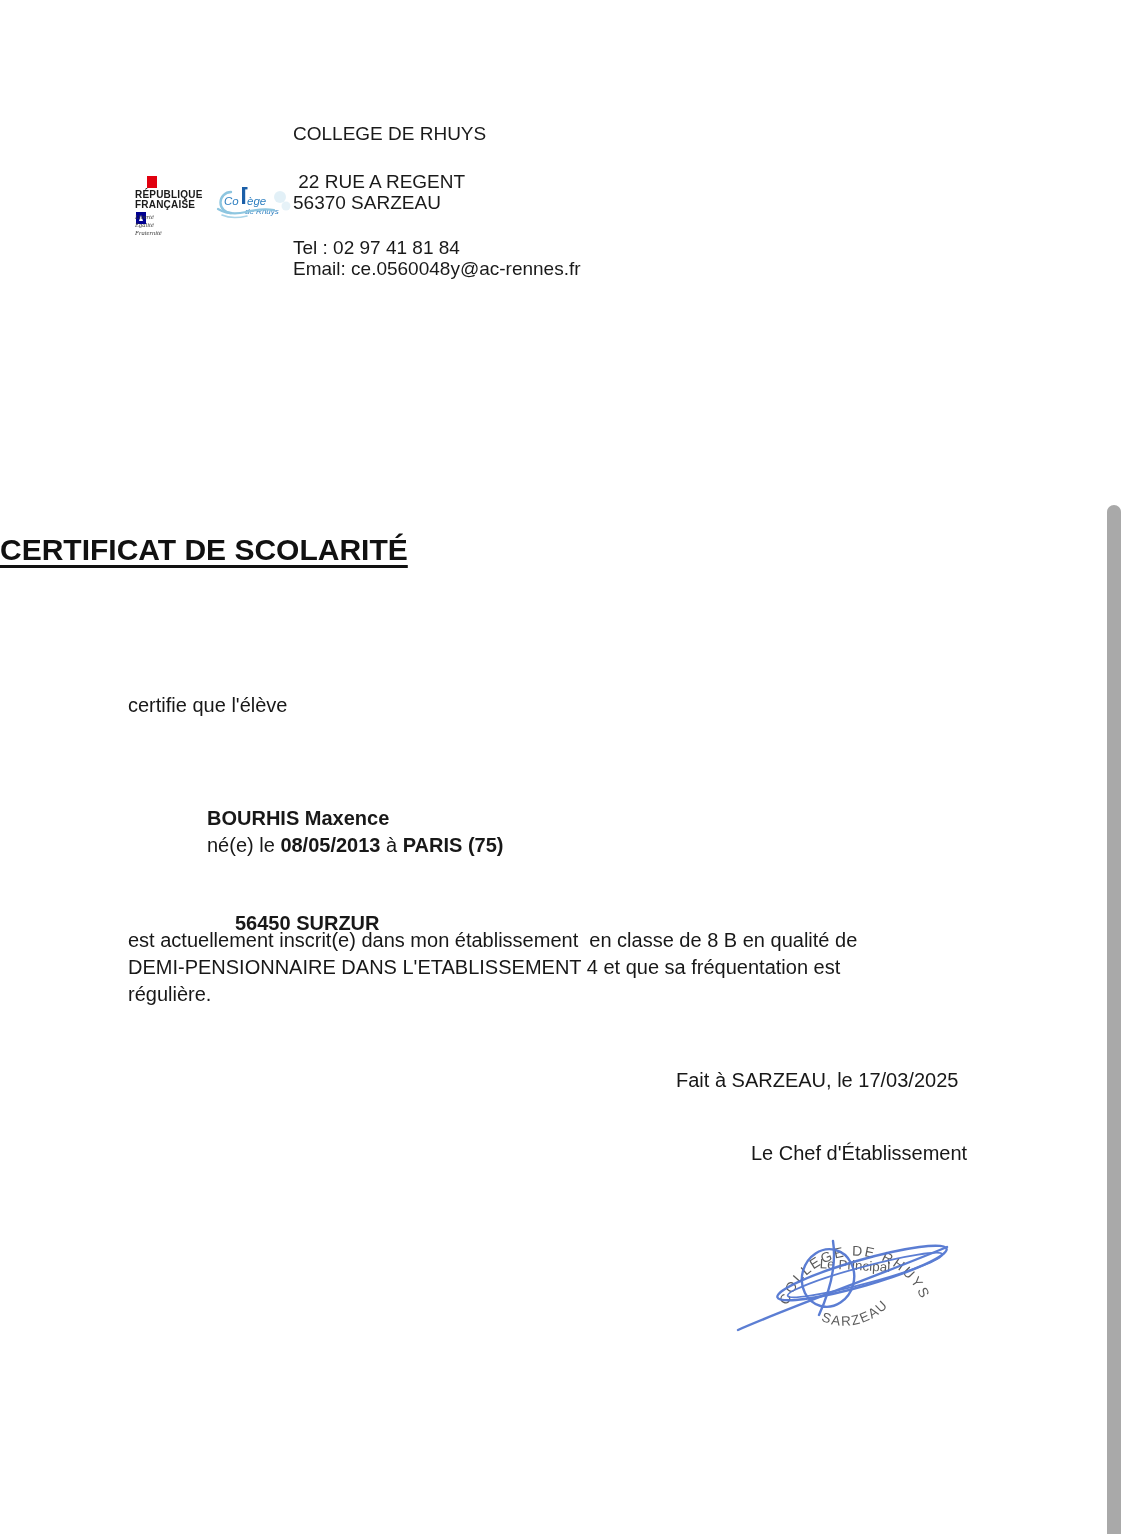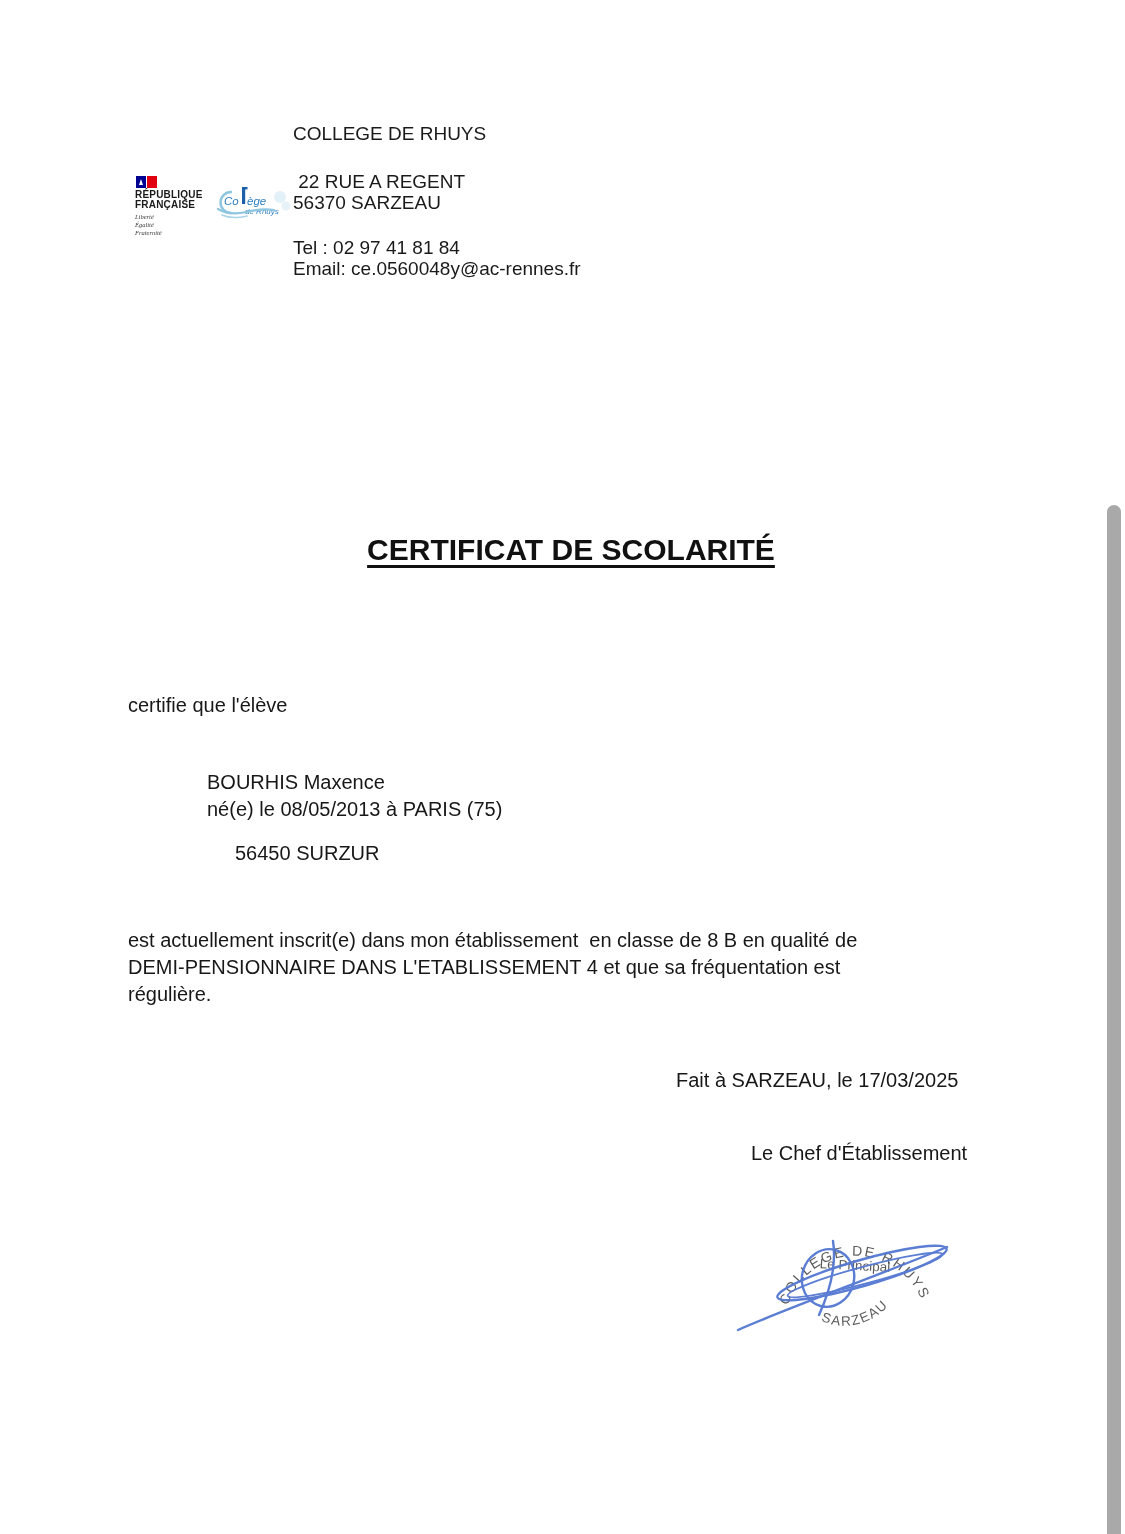--- a/index.html
+++ b/index.html
@@ -14,26 +14,26 @@
   
   .rf-logo { left:134px; top:175px; width:85px; height:62px; }
   .rf-flag { left:2px; top:1px; width:22px; height:12px; }
   .rf-flag .b { position:absolute; left:0; top:0; width:10px; height:12px; background:#000091; }
   .rf-flag .b::after { content:""; position:absolute; left:3px; top:3px; width:4px; height:6px; background:#ffffff; clip-path:polygon(0 100%,50% 0,100% 100%); }
   .rf-flag .r { position:absolute; left:11px; top:0; width:10px; height:12px; background:#e1000f; }
   .rf-name { font-size:10px; font-weight:bold; color:#1a1a1a; letter-spacing:0.2px; line-height:10px; }
   .rf-motto { font-family:"Liberation Serif", serif; font-style:italic; font-size:6.5px; color:#3a3a3a; line-height:8px; }
 
   
-  .doc-title { left:0; top:535px; width:1113px; text-align:center;
+  .doc-title { left:0; top:535px; width:1113px; 
     font-size:30px; line-height:30px; font-weight:bold; color:#111;
-    text-decoration:underline; text-decoration-thickness:3px; text-underline-offset:5px;padding-left:29px; }
+    text-decoration:underline; text-decoration-thickness:3px; text-underline-offset:5px; }
 
   .body-text { font-size:20px; line-height:27px; color:#181818; }
-  .b { font-weight:normal; }
+  .b { font-weight:bold;margin-top:36px; }
 
   .scroll-thumb { left:1107px; top:505px; width:14px; height:1029px; background:#a9a9a9; border-radius:7px 7px 0 0; }
 
   svg text { font-family:"Liberation Sans", sans-serif; }
 </style>
 </head>
 <body>
 
 <div class="abs rf-logo">
   <div class="abs rf-flag">
@@ -70,21 +70,21 @@
 
 <div class="abs body-text" style="left:128px; top:692px;">
   <div class="pre">certifie que l'élève</div>
 </div>
 
 <div class="abs body-text" style="left:207px; top:769px;">
   <div class="b">BOURHIS Maxence</div>
   <div class="pre"><span>né(e) le </span><span class="b">08/05/2013</span><span> à </span><span class="b">PARIS (75)</span></div>
 </div>
 
-<div class="abs body-text b" style="left:235px; top:840px;text-align:right;">56450 SURZUR</div>
+<div class="abs body-text b" style="left:235px; top:874px;text-align:right;">56450 SURZUR</div>
 
 <div class="abs body-text" style="left:128px; top:927px;">
   <div class="pre">est actuellement inscrit(e) dans mon établissement  en classe de 8 B en qualité de</div>
   <div class="pre">DEMI-PENSIONNAIRE DANS L'ETABLISSEMENT 4 et que sa fréquentation est</div>
   <div class="pre">régulière.</div>
 </div>
 
 <div class="abs body-text" style="left:676px; top:1067px;">Fait à SARZEAU, le 17/03/2025</div>
 <div class="abs body-text" style="left:751px; top:1140px;text-align:right;">Le Chef d'Établissement</div>
 

